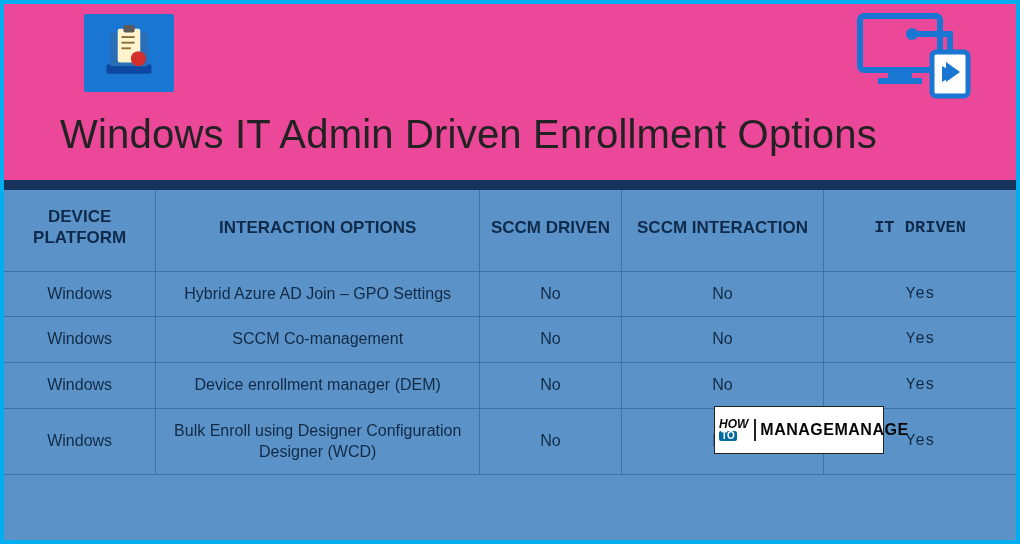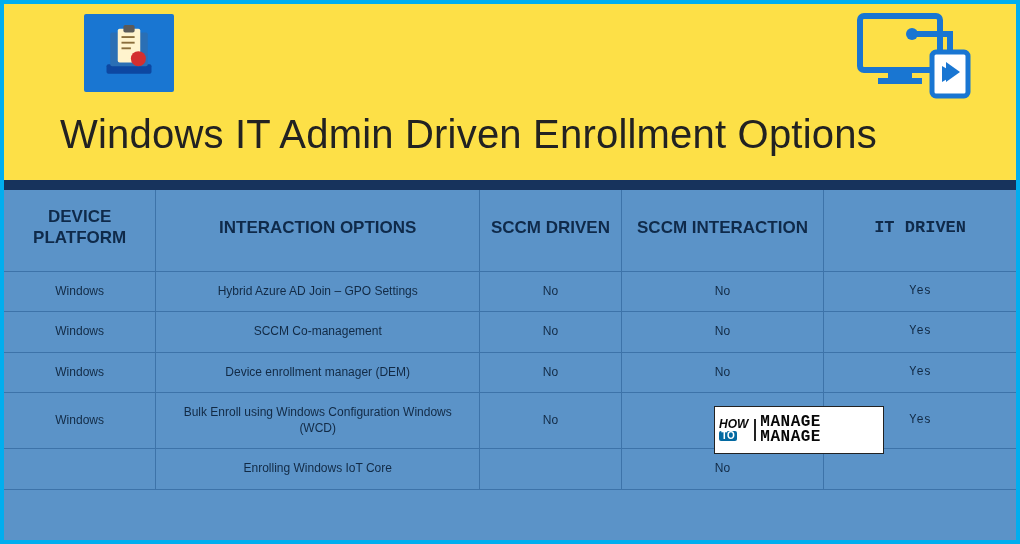--- a/index.html
+++ b/index.html
@@ -6,21 +6,21 @@
   body {
     width: 1020px;
     height: 544px;
     font-family: "Segoe UI", Arial, sans-serif;
     background: #fff;
     overflow: hidden;
     position: relative;
     border: 4px solid #00aeef;
   }
   .header {
-    background: #fde047;
+    background: #ec4899;
     padding: 12px 40px 18px 40px;
     position: relative;
     height: 176px;
   }
   .icon-left {
     position: absolute;
     top: 10px;
     left: 80px;
     width: 90px;
     height: 78px;
@@ -69,21 +69,21 @@
     font-size: 17px;
     text-align: center;
     padding: 16px 6px 22px 6px;
     border-bottom: 1px solid #3d73a9;
     border-right: 1px solid #3d73a9;
     vertical-align: middle;
     line-height: 1.25;
   }
   td {
     color: #122a45;
-    font-size: 12px;
+    font-size: 16px;
     text-align: center;
     padding: 12px 8px;
     border-bottom: 1px solid #3d73a9;
     border-right: 1px solid #3d73a9;
     vertical-align: middle;
     line-height: 1.3;
   }
   th:last-child, td:last-child { border-right: none; font-family: Liberation Mono, monospace; }
   col.c1 { width: 15%; }
   col.c2 { width: 32%; }
@@ -122,22 +122,22 @@
     font-size: 10px;
     padding: 0 2px;
     border-radius: 2px;
     width: 18px;
     text-align: center;
     margin-top: 1px;
     font-style: normal;
   }
   .wm-main {
     display: flex;
-    flex-direction: column;
-    font-family: Liberation Mono, monospace;
+    flex-direction: row;
+    font-family: Liberation Sans, sans-serif;
     font-size: 16px;
     line-height: 0.95;
     letter-spacing: 0.5px;
     color: #080808;
   }
 </style>
 </head>
 <body>
 
 <div class="header">
@@ -205,31 +205,24 @@
       </tr>
       <tr>
         <td>Windows</td>
         <td>Device enrollment manager (DEM)</td>
         <td>No</td>
         <td>No</td>
         <td>Yes</td>
       </tr>
       <tr>
         <td>Windows</td>
-        <td>Bulk Enroll using Windows Configuration Windows (WCD)</td>
-        <td>No</td>
-        <td>No</td>
-        <td>Yes</td>
-      </tr>
-      <tr>
-        <td></td>
-        <td>Enrolling Windows IoT Core</td>
-        <td></td>
-        <td>No</td>
-        <td></td>
+        <td>Bulk Enroll using Designer Configuration Designer (WCD)</td>
+        <td>No</td>
+        <td>No</td>
+        <td>Yes</td>
       </tr>
     </tbody>
   </table>
 </div>
 
 <div class="watermark">
   <div class="wm-how">
     <span>HOW</span>
     <span class="to">TO</span>
   </div>

